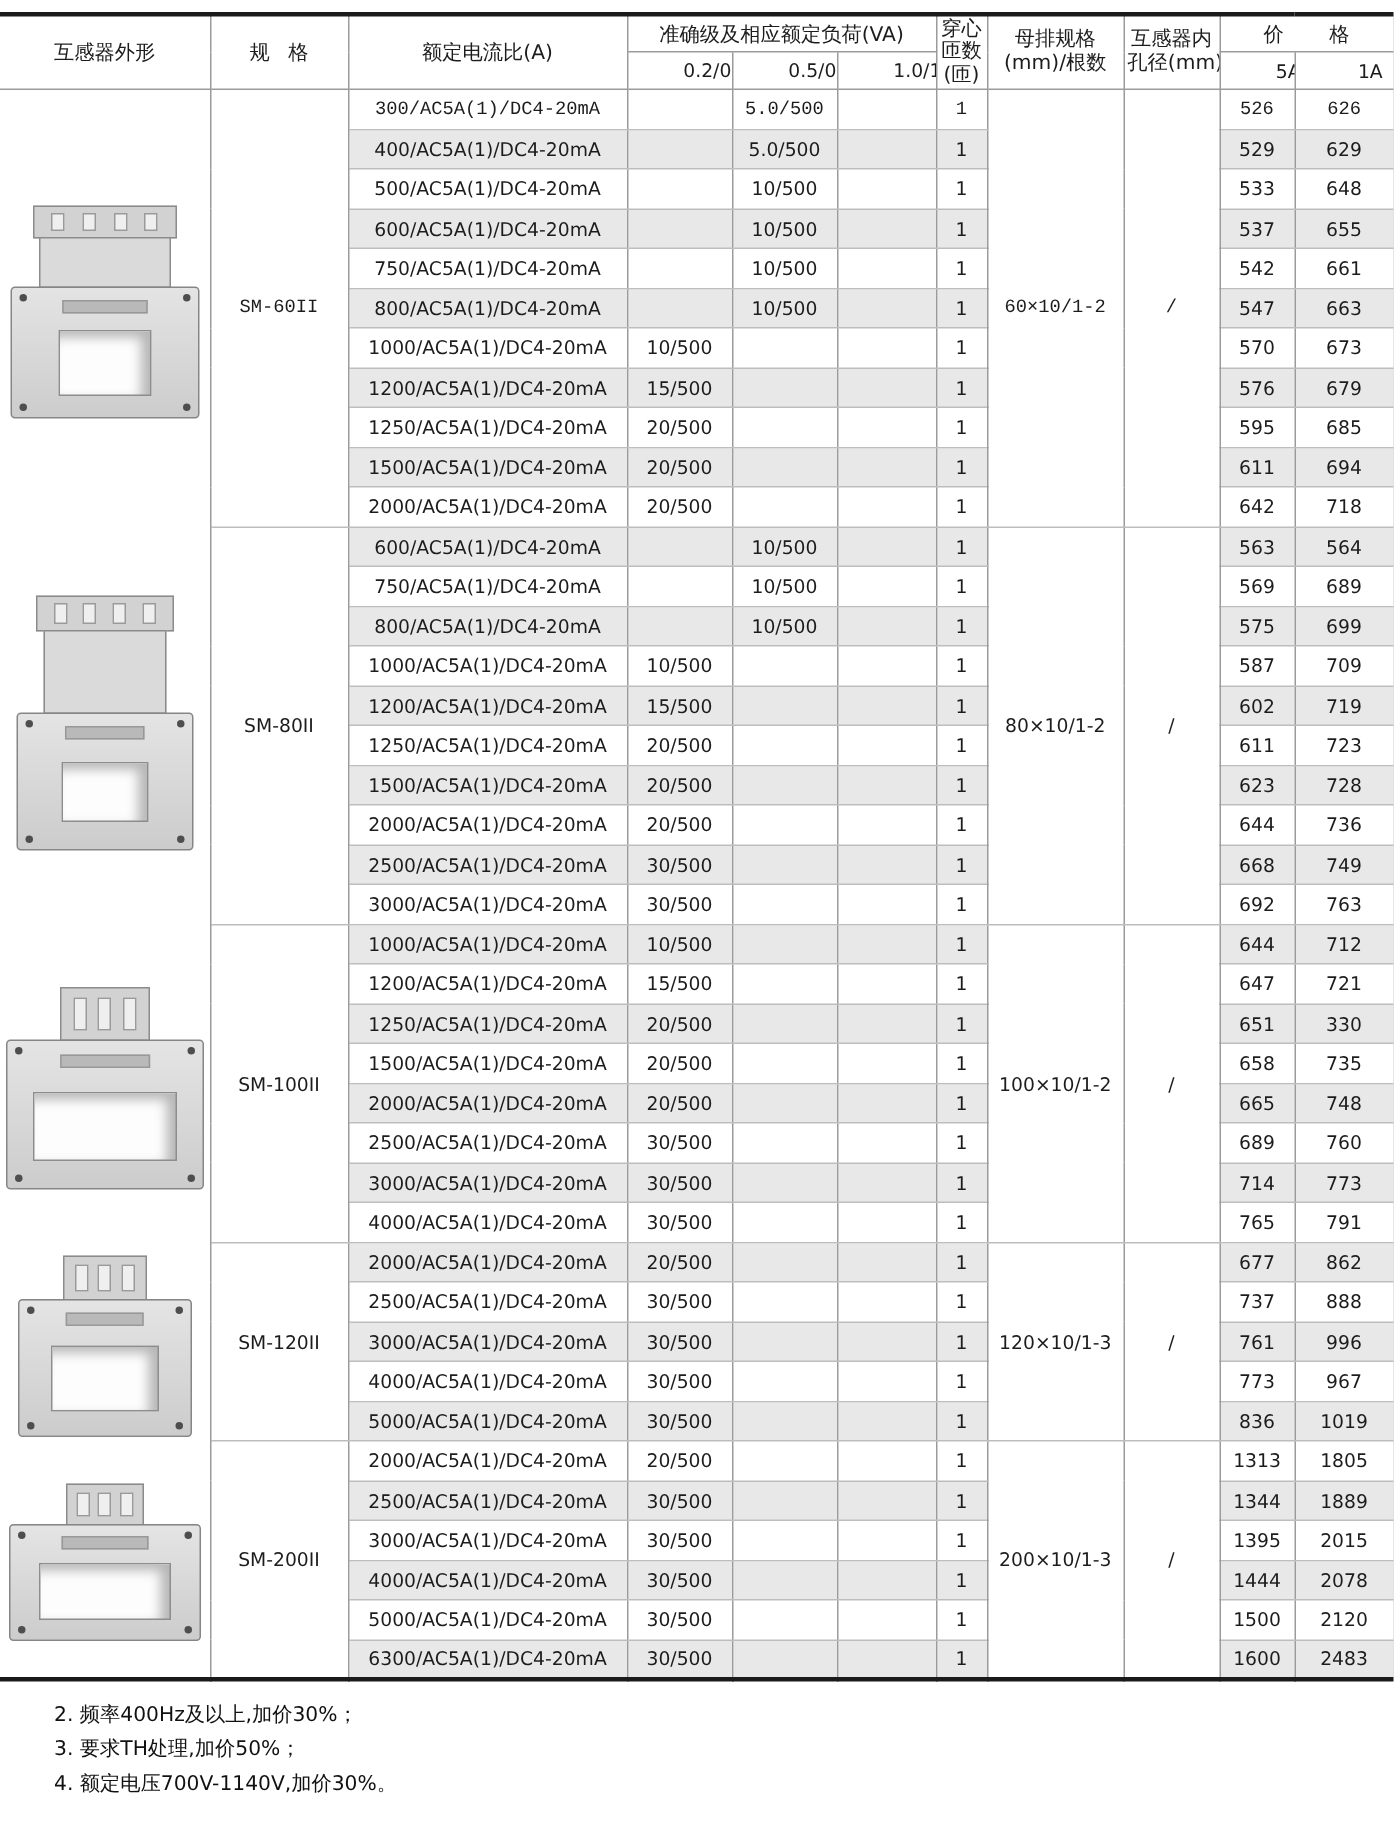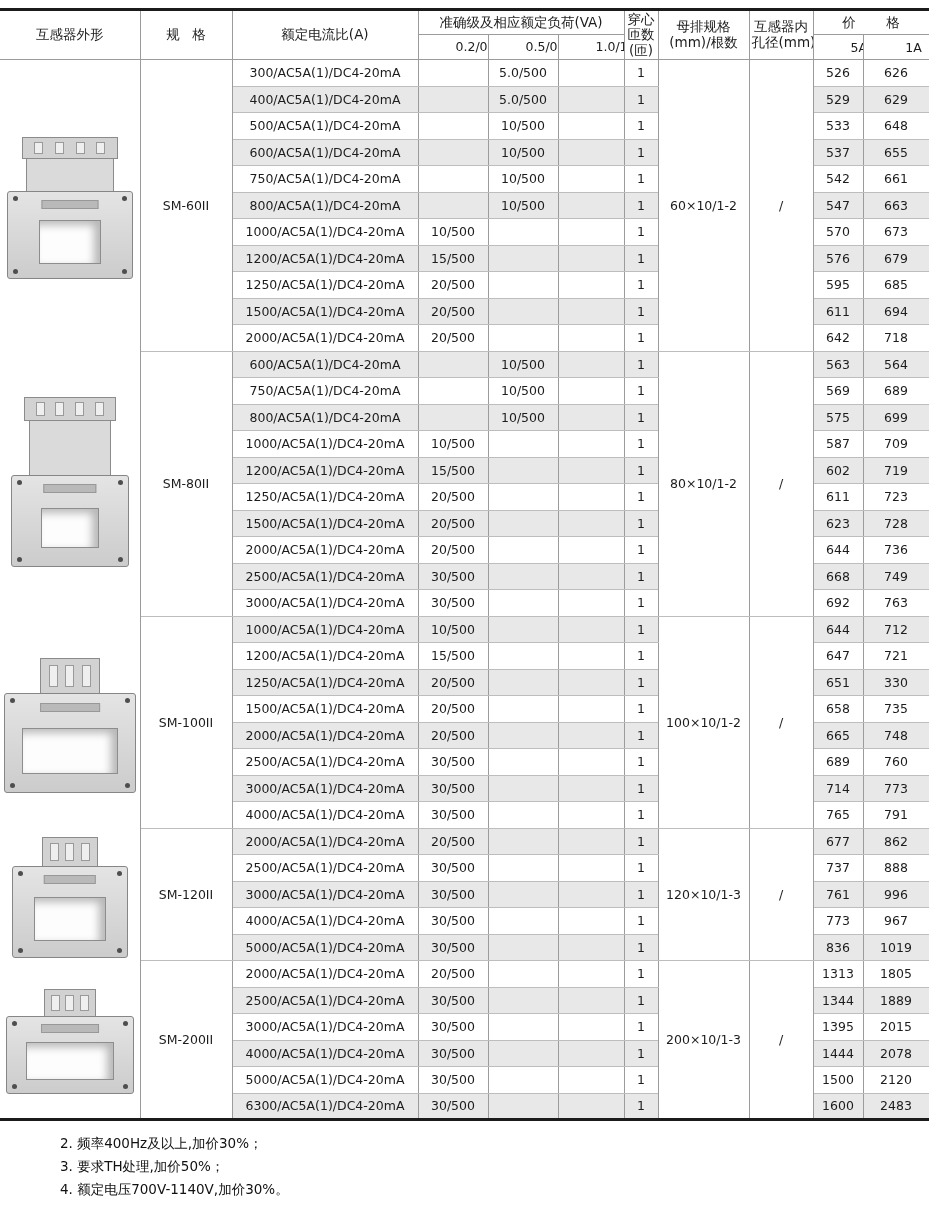--- a/index.html
+++ b/index.html
@@ -19,21 +19,21 @@
   }
   td { font-size:12.5px; height:26.5px;
        border-top-color:#bdbdbd; border-bottom-color:#bdbdbd; }
   thead th { font-size:13.5px; height:25px; background:#fff; }
   thead tr.sub th { font-size:12.5px;padding-left:37px; }
   thead th div { line-height:1.15; }
   th:first-child, td.shape-cell { border-left:none; }
   tr.shade td { background:var(--shade,#e8e8e8); }
   td.spec-cell, td.busbar-cell, td.bore-cell, td.shape-cell { background:#fff !important; font-size:12.5px; }
   tr.group-start td { border-top:1px solid #5a5a5a; }
-  tbody tr:first-child td { border-top-color:var(--grid,#9b9b9b); }
+  tbody tr:first-child td { border-top-color:var(--grid,#9b9b9b);font-family:Liberation Mono, monospace; }
   .price-header { word-spacing:26px; }
   .spec-header  { word-spacing:8px;margin-left:20px; }
 
   
   td.shape-cell { position:relative; }
   .fig { position:absolute; left:50%; transform:translateX(-50%);
          display:flex; flex-direction:column; align-items:center; }
   .fig-term { background:#d2d2d2; border:1px solid #8b8b8b;
               display:flex; align-items:center; justify-content:space-evenly; }
   .fig-pin { width:9px; height:62%; background:#efefef; border:1px solid #9a9a9a; display:inline-block; }
@@ -43,21 +43,21 @@
   .fig-label { position:absolute; top:9%; left:50%; transform:translateX(-50%);
                width:46%; height:9px; background:#b9b9b9; border:1px solid #989898; }
   .fig-win { position:absolute; top:58%; left:50%; transform:translate(-50%,-50%);
              background:#fdfdfd; border:1px solid #8d8d8d;
              box-shadow: inset -6px 4px 8px rgba(0,0,0,.28); }
   .screw { position:absolute; width:5px; height:5px; border-radius:50%; background:#4e4e4e; }
   .screw.tl{top:4px;left:5px} .screw.tr{top:4px;right:5px}
   .screw.bl{bottom:4px;left:5px} .screw.br{bottom:4px;right:5px}
 
   .notes { margin:11px 0 0 8px; font-size:13.5px; line-height:1.72; color:#111; }
-  .notes .indent { margin-left:52px; }
+  .notes .indent { margin-left:28px; }
 </style>
 </head>
 <body>
 
 <div class="page">
   <table class="ct-table">
     <colgroup>
       <col style="width:140px">
         <col style="width:92px">
         <col style="width:186px">

